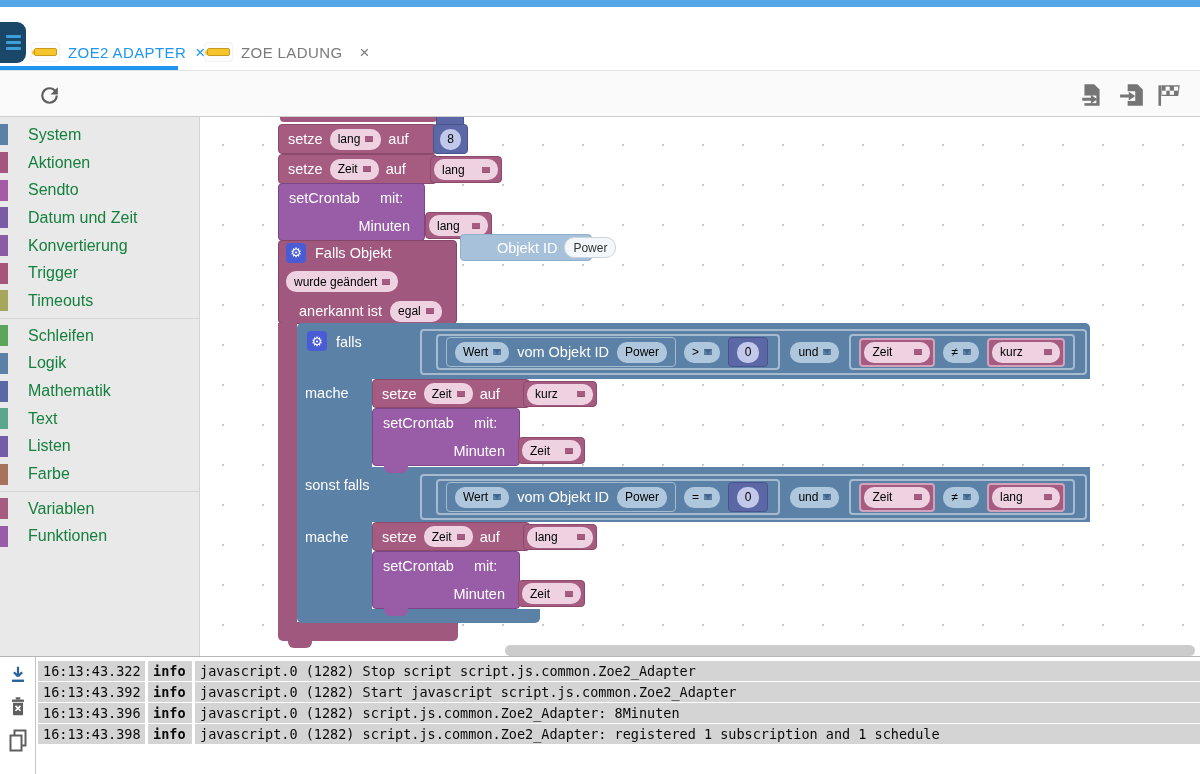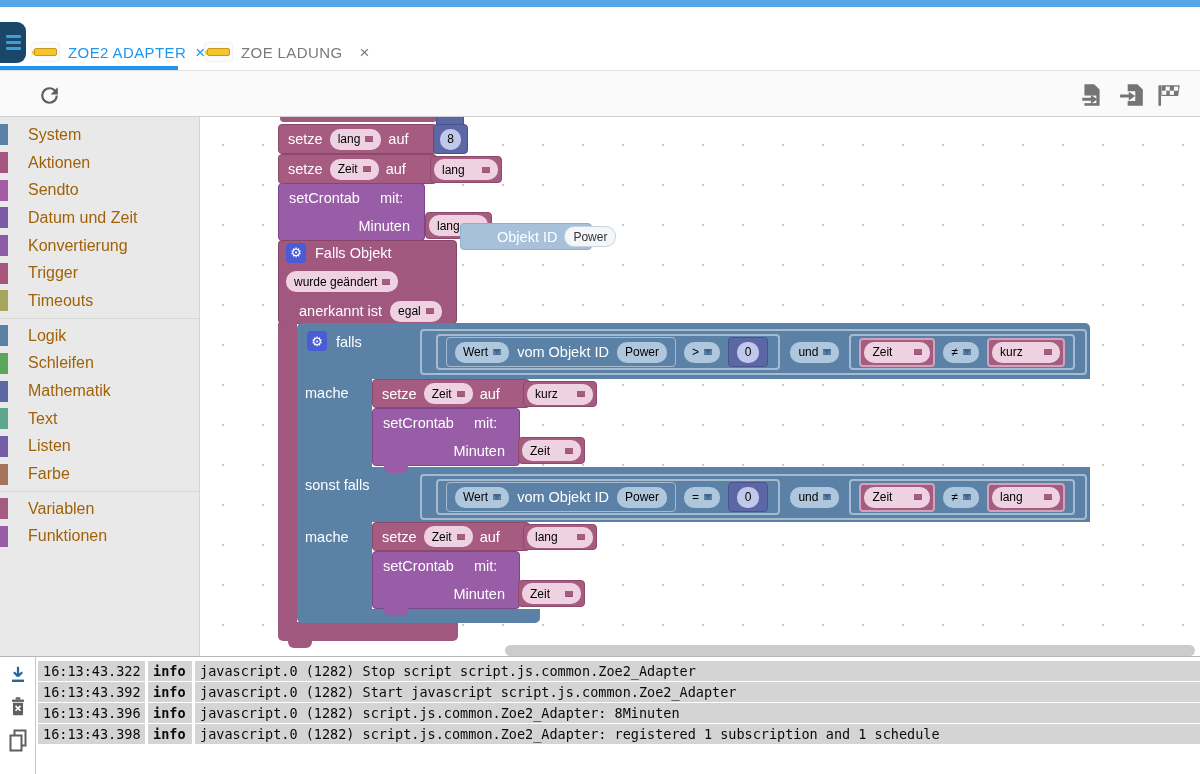--- a/index.html
+++ b/index.html
@@ -25,21 +25,21 @@
   .blockly-logo i { position:absolute; left:2px; top:5px; width:23px; height:8px; background:#F6C52E; border:1px solid #C79A1C; border-radius:2px; }
   .blockly-logo b { position:absolute; left:0; top:7px; width:5px; height:5px; background:#F6C52E; border-radius:50%; }
 
   .toolbar { position:absolute; left:0; top:71px; width:1200px; height:46px; background:#FAFAFA; border-bottom:1px solid #CFCFCF; }
   .tool-btn { position:absolute; top:10px; width:28px; height:28px; display:flex; align-items:center; justify-content:center; cursor:pointer; }
 
   
   .sidebar { position:absolute; left:0; top:117px; width:200px; height:539px; background:#E9E9E9; border-right:1px solid #D4D4D4; padding-top:4px; }
   .cat { height:27.7px; display:flex; align-items:center; cursor:pointer; }
   .swatch { width:8px; height:21px; margin-right:20px; flex:none; }
-  .cat-label { font-size:16px; color:#a16207; }
+  .cat-label { font-size:16px; color:#15803d; }
   .cat-sep { height:1px; background:#D6D6D6; margin:3px 0; }
 
   
   .canvas { position:absolute; left:200px; top:117px; width:1000px; height:539px; overflow:hidden; background:#fff;
             background-image:radial-gradient(circle, #C9C9C9 1.4px, transparent 1.5px); background-size:40px 40px; background-position:3px 8px; }
   .hscroll { position:absolute; left:305px; top:528px; width:690px; height:11px; background:#CCCCCC; border-radius:6px; }
 
   
   .blk { position:absolute; display:flex; align-items:center; gap:7px; padding:0 9px; color:#fff;
          font-size:14.5px; border-radius:4px; white-space:nowrap; cursor:grab; }
@@ -175,26 +175,26 @@
     <div class="cat">
         <span class="swatch" style="background: rgb(165, 86, 122);"></span>
         <span class="cat-label">Trigger</span>
       </div>
     <div class="cat">
         <span class="swatch" style="background: rgb(166, 166, 92);"></span>
         <span class="cat-label">Timeouts</span>
       </div>
     <div class="cat-sep"></div>
     <div class="cat">
+        <span class="swatch" style="background: rgb(92, 166, 92);"></span>
+        <span class="cat-label">Schleifen</span>
+      </div>
+    <div class="cat">
         <span class="swatch" style="background: rgb(92, 129, 166);"></span>
         <span class="cat-label">Logik</span>
-      </div>
-    <div class="cat">
-        <span class="swatch" style="background: rgb(92, 166, 92);"></span>
-        <span class="cat-label">Schleifen</span>
       </div>
     <div class="cat">
         <span class="swatch" style="background: rgb(92, 104, 166);"></span>
         <span class="cat-label">Mathematik</span>
       </div>
     <div class="cat">
         <span class="swatch" style="background: rgb(92, 166, 141);"></span>
         <span class="cat-label">Text</span>
       </div>
     <div class="cat">
@@ -275,21 +275,21 @@
         </span>
       <span style="display:flex; align-items:center; gap:8px;margin-left:13px;">
         <span>anerkannt ist</span>
         <span class="fld pink">
             <span>egal</span>
             <span class="caret rose"></span>
           </span>
       </span>
     </div>
 
-    <div class="blk shadowblue" style="left:260px; top:106px; width:132px; height:27px;padding-left:36px;">
+    <div class="blk shadowblue" style="left:260px; top:117px; width:132px; height:27px;padding-left:36px;">
       <span>Objekt ID</span>
       <span class="fld white">
           <span>Power</span>
         </span>
     </div>
 
     <div class="frag rose2f" style="left:78px; top:206px; width:19px; height:300px;"></div>
     <div class="frag rose2f" style="left:78px; top:505px; width:180px; height:19px; border-radius:0 0 5px 5px;"></div>
     <div class="bump" style="left:88px; top:523px; background:#A0587E;"></div>
 

